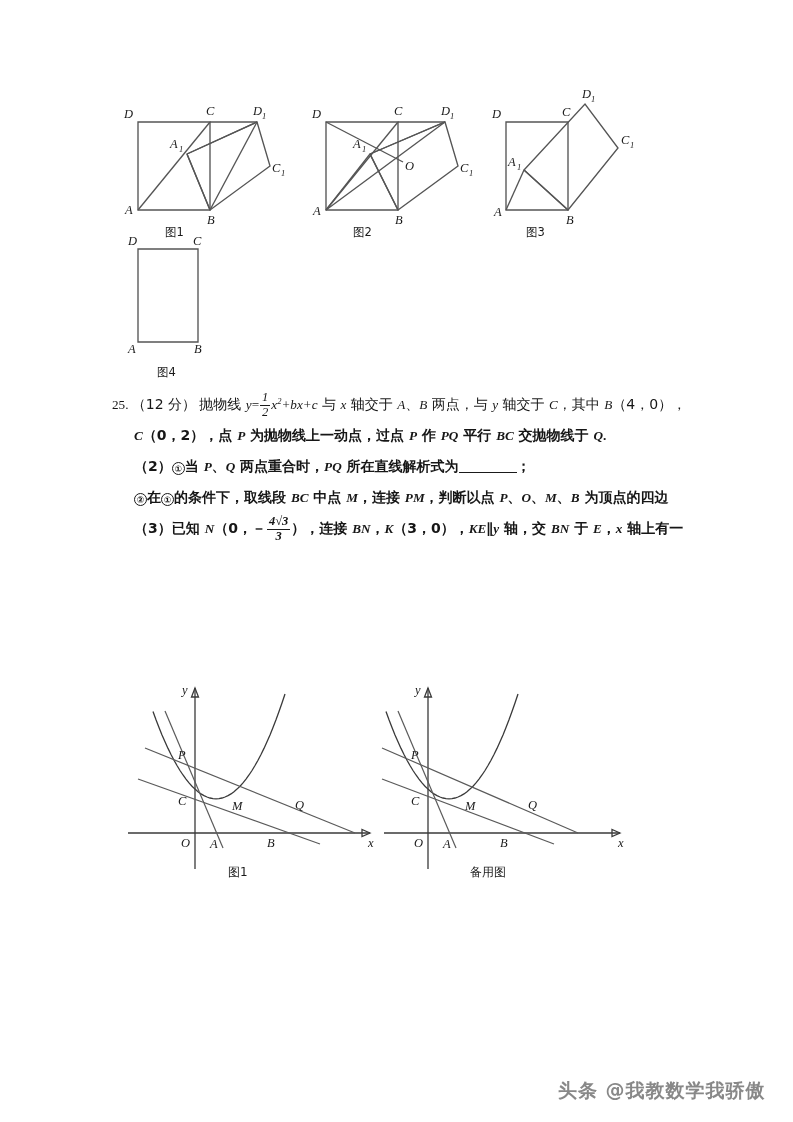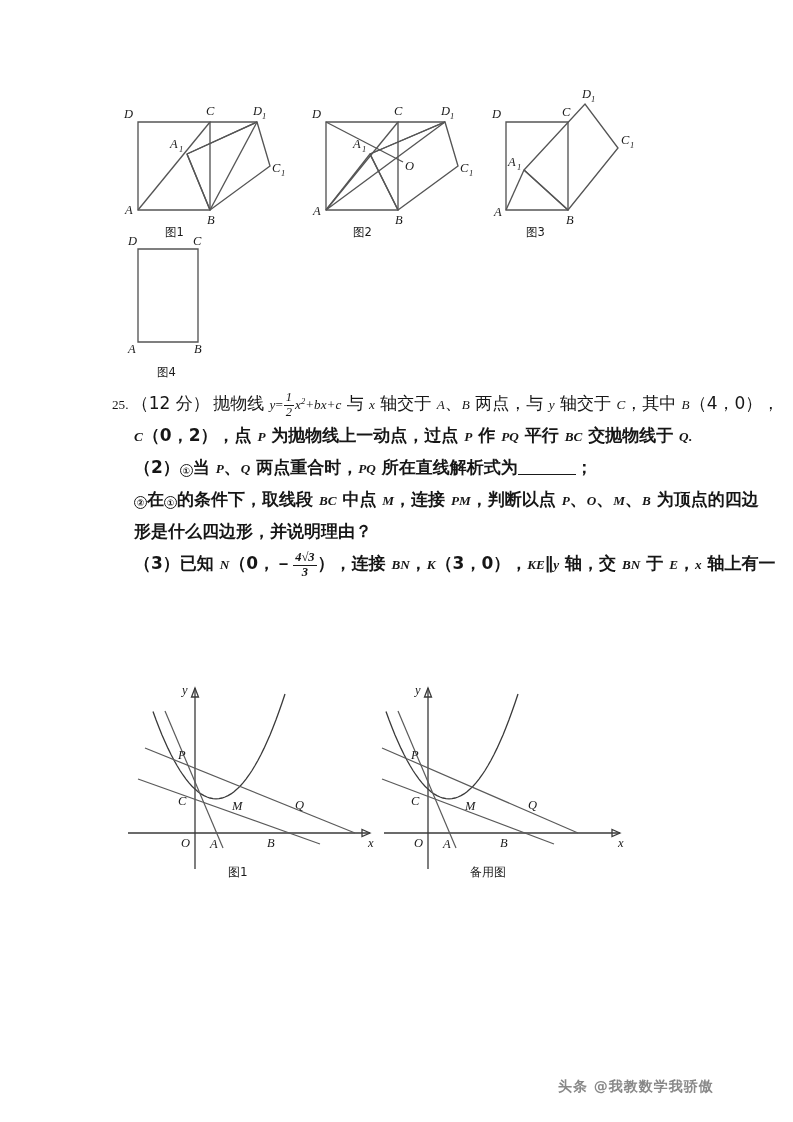--- a/index.html
+++ b/index.html
@@ -57,21 +57,21 @@
     left: 112px;
     top: 386px;
     width: 580px;
     font-size: 13.2px;
     line-height: 31px;
     color: #161616;
   }
   .pline { position: relative; white-space: nowrap; }
   .ind1 { padding-left: 0px; }
   .ind2 { padding-left: 22px; font-weight: bold; }
-  .cn { font-family: "DejaVu Sans", sans-serif; font-size: 17px; }
+  .cn { font-family: "DejaVu Sans", sans-serif; font-size: 14px; }
   .it { font-style: italic; font-family: "Liberation Serif", serif; }
   .num { font-family: "Liberation Serif", serif; }
   .blank {
     display: inline-block;
     width: 58px;
     border-bottom: 1.3px solid #1a1a1a;
     vertical-align: -2px;
   }
 
   
@@ -112,21 +112,21 @@
     color: #1a1a1a;
     white-space: nowrap;
   }
 
   
   .watermark {
     position: absolute;
     left: 558px;
     top: 1078px;
     font-family: "DejaVu Sans", sans-serif;
-    font-size: 14px;
+    font-size: 19px;
     font-weight: bold;
     color: #6e6e6e;
     letter-spacing: 1px;
     white-space: nowrap;
     opacity: .82;
   }
 </style>
 </head>
 <body>
 
@@ -242,23 +242,20 @@
 
 
     <div class="pline ind2">
       <span class="cn">（2）</span><span class="circnum">①</span><span class="cn">当 </span><span class="it">P</span><span class="cn">、</span><span class="it">Q</span><span class="cn"> 两点重合时，</span><span class="it">PQ</span><span class="cn"> 所在直线解析式为</span><span class="blank"></span><span class="cn">；</span>
     </div>
 
     <div class="pline ind2">
       <span class="circnum">②</span><span class="cn">在</span><span class="circnum">①</span><span class="cn">的条件下，取线段 </span><span class="it">BC</span><span class="cn"> 中点 </span><span class="it">M</span><span class="cn">，连接 </span><span class="it">PM</span><span class="cn">，判断以点 </span><span class="it">P</span><span class="cn">、</span><span class="it">O</span><span class="cn">、</span><span class="it">M</span><span class="cn">、</span><span class="it">B</span><span class="cn"> 为顶点的四边</span>
     </div>
 
-    <div class="pline ind2">
-      <span class="cn">形是什么四边形，并说明理由？</span>
-    </div>
 
     <div class="pline ind2">
       <span class="cn">（3）已知 </span><span class="it">N</span><span class="cn">（0，－</span><span class="frac"><span class="nu"><span>4</span><span class="rad">√3</span></span><span class="de">3</span></span><span class="cn">），连接 </span><span class="it">BN</span><span class="cn">，</span><span class="it">K</span><span class="cn">（3，0），</span><span class="it">KE</span><span class="cn">∥</span><span class="it">y</span><span class="cn"> 轴，交 </span><span class="it">BN</span><span class="cn"> 于 </span><span class="it">E</span><span class="cn">，</span><span class="it">x</span><span class="cn"> 轴上有一</span>
     </div>
 
 
   </div>
 
   <div class="graphs">
 

